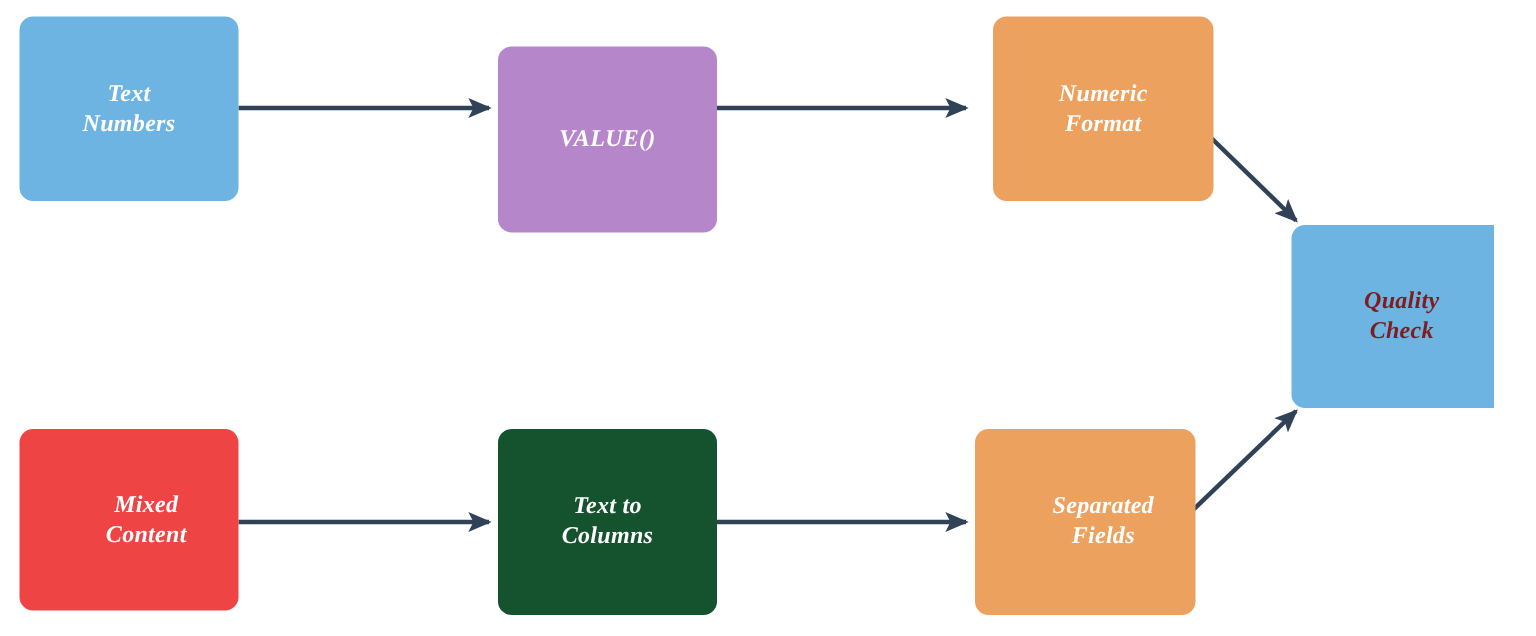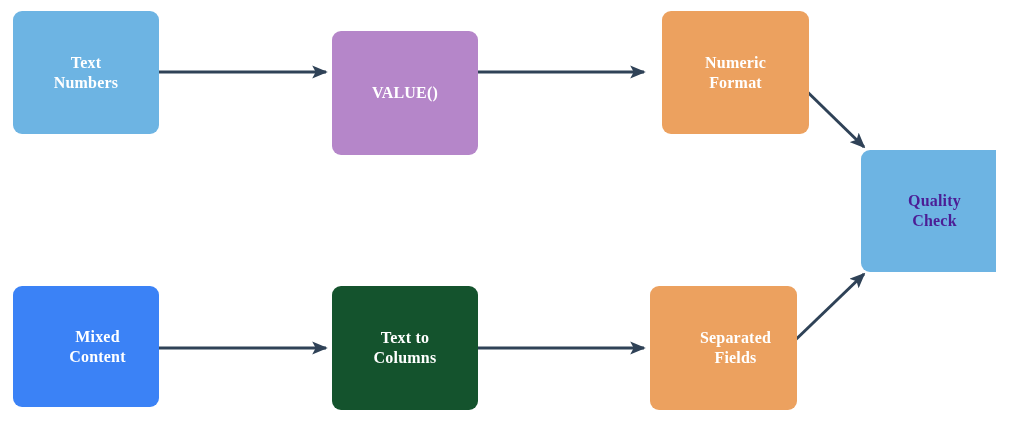--- a/index.html
+++ b/index.html
@@ -9,20 +9,21 @@
   }
   body {
     font-family: "Liberation Serif", "DejaVu Serif", serif;
   }
   #canvas {
     position: relative;
     width: 996px;
     height: 424px;
     background: #ffffff;
     overflow: hidden;
+    font-style: italic;
   }
   #edge-layer {
     position: absolute;
     left: 0;
     top: 0;
     width: 1024px;
     height: 424px;
     pointer-events: none;
   }
   .node {
@@ -87,25 +88,25 @@
   <div class="node" id="node-value-fn" style="background: rgb(181, 134, 201);">
     <span class="node-label" style="color: rgb(255, 255, 255);">VALUE()</span>
   </div>
 
   <div class="node" id="node-numeric-format" style="background: rgb(236, 161, 95);">
     <span class="node-label" style="color: rgb(255, 255, 255);">Numeric
 Format</span>
   </div>
 
   <div class="node" id="node-quality-check" style="background: rgb(109, 180, 227);">
-    <span class="node-label" style="color: #4c1d95;">Quality
+    <span class="node-label" style="color: #7f1d1d;">Quality
 Check</span>
   </div>
 
-  <div class="node" id="node-mixed-content" style="background: #3b82f6; padding-left: 23px;">
+  <div class="node" id="node-mixed-content" style="background: #ef4444; padding-left: 23px;">
     <span class="node-label" style="color: rgb(255, 255, 255);">Mixed
 Content</span>
   </div>
 
   <div class="node" id="node-text-to-columns" style="background: #14532d;">
     <span class="node-label" style="color: rgb(255, 255, 255);">Text to
 Columns</span>
   </div>
 
   <div class="node" id="node-separated-fields" style="background: rgb(236, 161, 95);">

